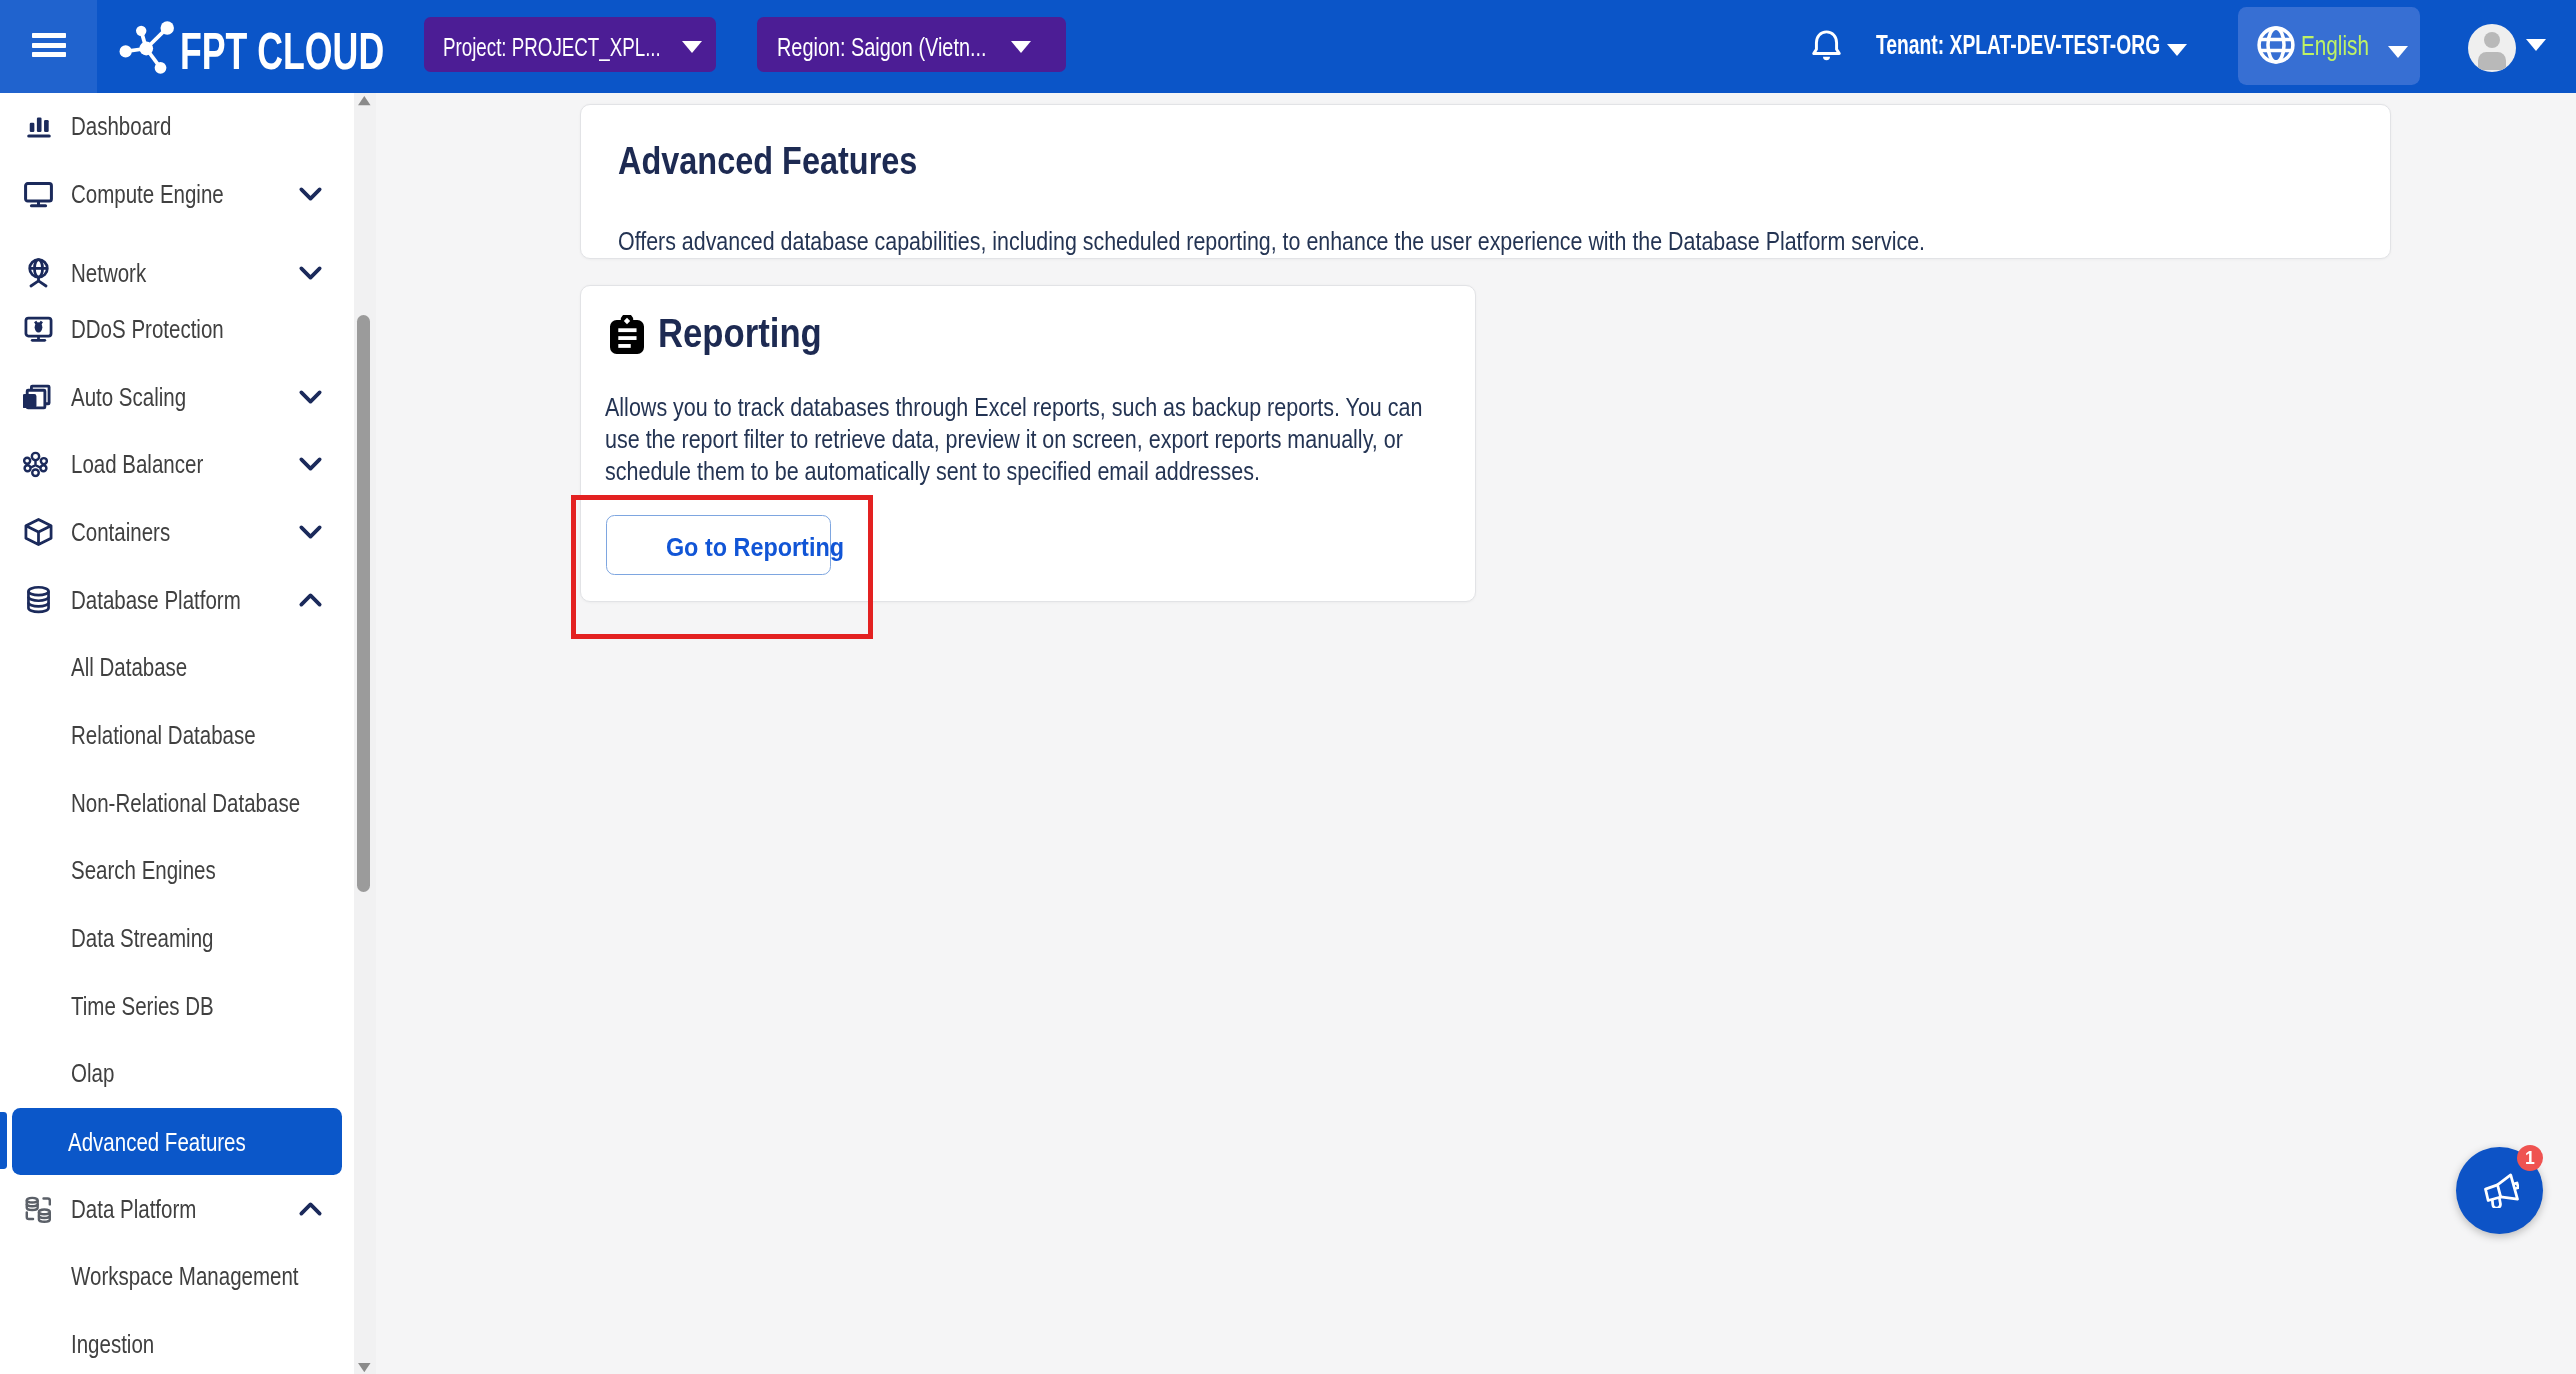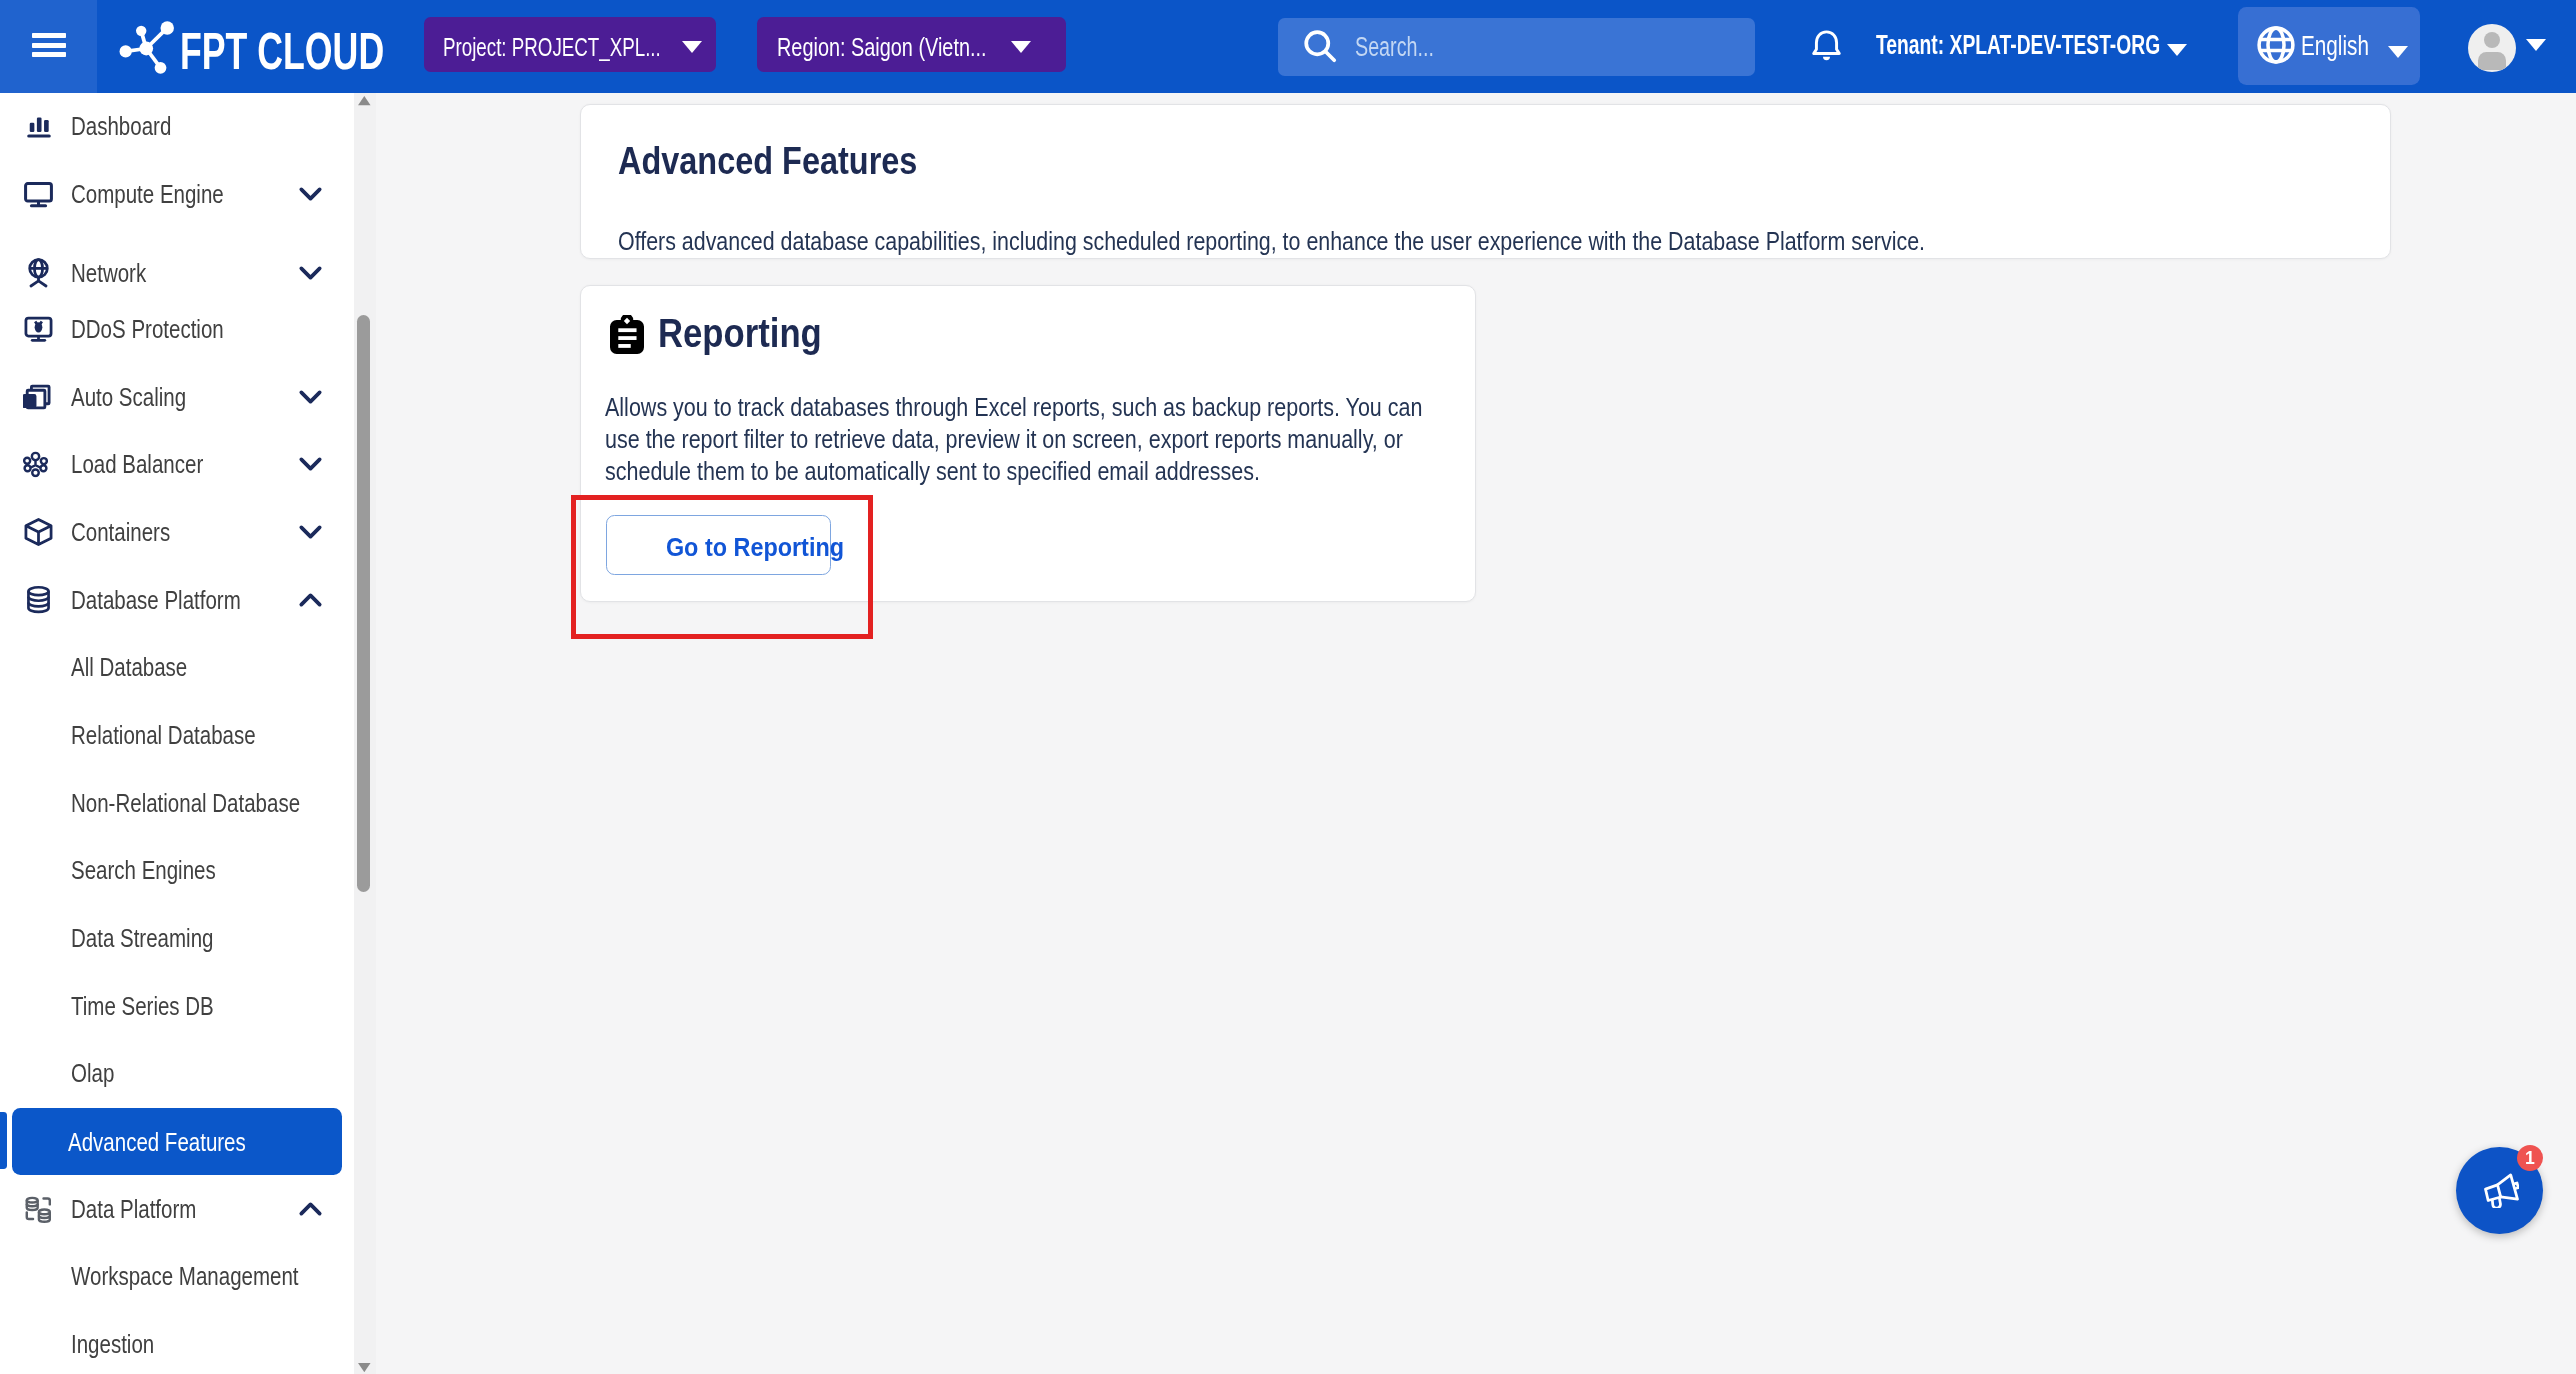--- a/index.html
+++ b/index.html
@@ -13,21 +13,21 @@
 #hamstrip { position:absolute; left:0; top:0; width:97px; height:93px; background:#2063ce; }
 .hbar { position:absolute; left:32px; width:34px; height:4.5px; background:#fff; border-radius:0.8px; }
 #logotext { position:absolute; left:180px; top:9.2px; width:205px; height:76px; }
 .pill { position:absolute; top:17px; height:55px; background:#4c1d95; border-radius:6.7px; color:#fff; font-size:25px; }
 .pill .lbl { position:absolute; top:16px; }
 .caret { position:absolute; width:0; height:0; border-left:10.5px solid transparent; border-right:10.5px solid transparent; border-top:12px solid #fff; }
 #search { position:absolute; left:1278px; top:17.6px; width:477px; height:58px; background:#3a74d5; border-radius:6.7px; }
 #search .ph { position:absolute; left:77px; top:14.3px; font-size:27px; color:#c3d7f3; }
 #tenant { position:absolute; left:1876px; top:30px; color:#fff; font-size:27px; font-weight:bold; }
 #engpill { position:absolute; left:2238px; top:6.7px; width:182px; height:78px; background:#376fd3; border-radius:8.4px; }
-#engpill .lbl { position:absolute; left:63px; top:23.5px; color:#ffffff; font-size:28px; }
+#engpill .lbl { position:absolute; left:63px; top:23.5px; color:#bef264; font-size:28px; }
 #avatar { position:absolute; left:2468px; top:23.5px; width:48px; height:48px; border-radius:50%; background:#efefef; overflow:hidden; }
 #avatar .head { position:absolute; left:16px; top:8.4px; width:16px; height:16px; border-radius:50%; background:#b9b9b9; }
 #avatar .body { position:absolute; left:10px; top:28.6px; width:28px; height:17.6px; border-radius:8.4px 8.4px 3.4px 3.4px; background:#b9b9b9; }
 
 
 #sidebar { position:absolute; left:0; top:93px; width:375px; height:1281px; background:#fff; border-right:0.8px solid #dcdde0; }
 #sbtrack { position:absolute; left:354px; top:0; width:22px; height:1281px; background:#f1f1f2; }
 #sbthumb { position:absolute; left:357px; top:222px; width:13.4px; height:577px; background:#9b9b9b; border-radius:6.7px; }
 .sbarrow { position:absolute; left:358px; width:12.6px; height:9.2px; }
 .mitem { position:absolute; left:0; width:354px; height:67px; }
@@ -88,27 +88,20 @@
 
   <div class="pill" style="left:424px;width:292px;">
     <span class="lbl" style="left:19.3px"><span class="sqz" style="transform:scaleX(0.75)">Project: PROJECT_XPL...</span></span>
     <div class="caret" style="left:258px;top:24px"></div>
   </div>
   <div class="pill" style="left:757px;width:309px;">
     <span class="lbl" style="left:20px"><span class="sqz" style="transform:scaleX(0.795)">Region: Saigon (Vietn...</span></span>
     <div class="caret" style="left:254px;top:24px"></div>
   </div>
 
-  <div id="search">
-    <svg class="abs" style="left:23.5px;top:10px" width="39" height="39" viewBox="0 0 46 46">
-      <circle cx="18" cy="18" r="13" stroke="#fff" stroke-width="4.4" fill="none"></circle>
-      <line x1="28" y1="28" x2="38" y2="38" stroke="#fff" stroke-width="4.4" stroke-linecap="round"></line>
-    </svg>
-    <span class="ph"><span class="sqz" style="transform:scaleX(0.73)">Search...</span></span>
-  </div>
 
   <svg class="abs" style="left:1811px;top:29px" width="31" height="36" viewBox="0 0 40 46">
     <path d="M20 3.5 C12 3.5 7 10 7 17.5 L7 26 L3.5 31.5 L36.5 31.5 L33 26 L33 17.5 C33 10 28 3.5 20 3.5 Z" fill="none" stroke="#fff" stroke-width="3.8" stroke-linejoin="round"></path>
     <path d="M15.5 35.5 a4.5 4.5 0 0 0 9 0" fill="#fff"></path>
   </svg>
 
   <div id="tenant"><span class="sqz" style="transform:scaleX(0.714)">Tenant: XPLAT-DEV-TEST-ORG</span></div>
   <div class="caret" style="left:2167px;top:44px"></div>
 
   <div id="engpill">

